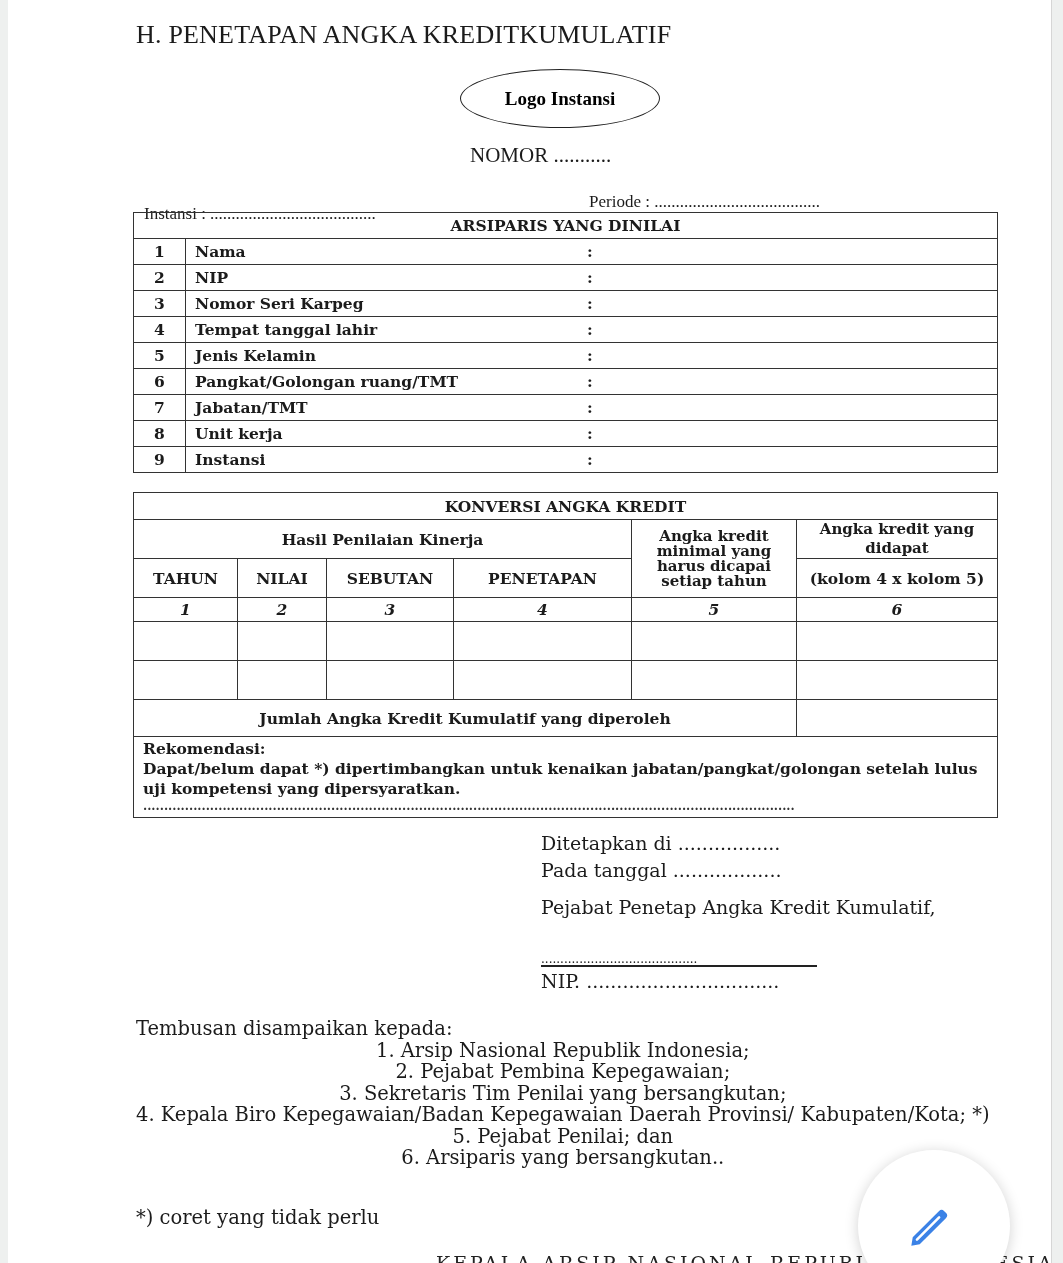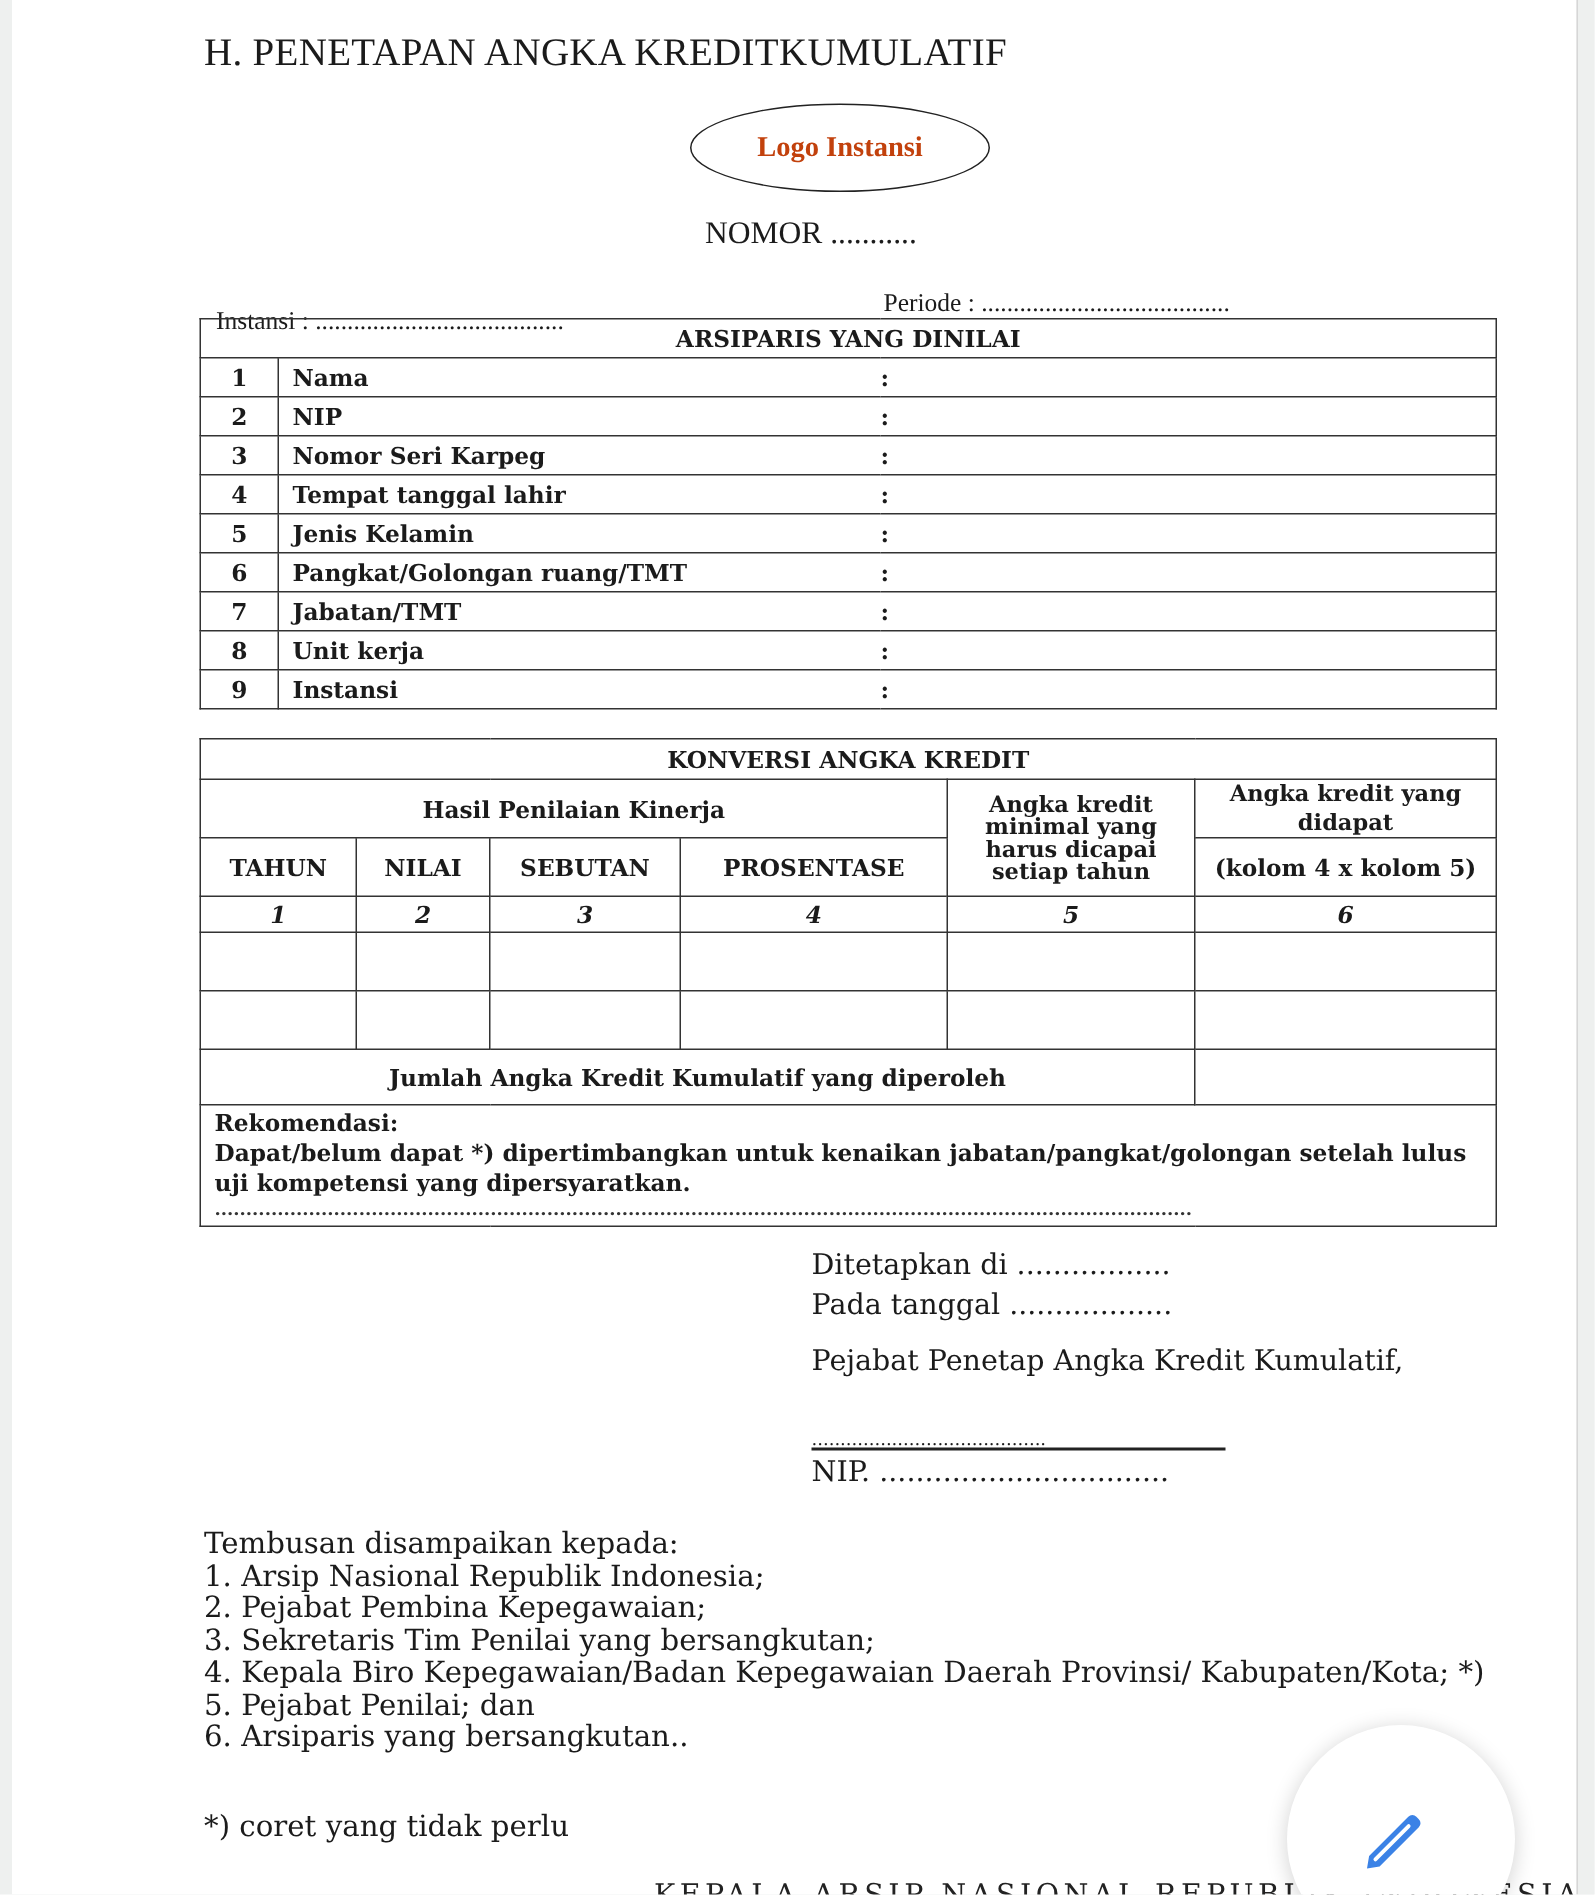--- a/index.html
+++ b/index.html
@@ -13,21 +13,21 @@
     background: #ffffff;
   }
   .section-title {
     position: absolute; left: 128px; top: 20px;
     font-family: Liberation Serif, serif; font-size: 26px; letter-spacing: 0.2px; text-align: center;
   }
   .logo-oval {
     position: absolute; left: 452px; top: 69px; width: 198px; height: 57px;
     border: 1.5px solid #222; border-radius: 50%;
     display: flex; align-items: center; justify-content: center;
-    font-family: "Liberation Serif", serif; font-weight: bold; font-size: 19px; color: #c2410c;
+    font-family: "Liberation Serif", serif; font-weight: bold; font-size: 19px; color: #000000;
   }
   .nomor {
     position: absolute; left: 462px; top: 143px;
     font-family: "Liberation Serif", serif; font-size: 21px;
   }
   .instansi-line {
     position: absolute; left: 136px; top: 192px;
     font-family: "Liberation Serif", serif; font-size: 17px; margin-top: 12px;
   }
   .periode-line {
@@ -52,21 +52,21 @@
   .t2 .empty td { height: 38px; }
   .t2 .sum td { height: 36px; }
   .t2 .rek { text-align: left; padding: 2px 8px 4px 9px; line-height: 20px; font-size: 15.5px; }
   .rek-dots { color: #333; letter-spacing: 0; font-size: 12px; line-height: 14px; }
   .sign { position: absolute; left: 533px; font-family: "DejaVu Serif", serif; font-size: 19px; }
   .sign-line {
     position: absolute; left: 533px; top: 953px; width: 276px;
     border-bottom: 2px solid #222; font-size: 12px; line-height: 12px; overflow: hidden; white-space: nowrap;
   }
   .cc { position: absolute; left: 128px; top: 1018px; font-family: "DejaVu Serif", serif; font-size: 19.5px; line-height: 21.5px; }
-  .cc .item { padding-left: 25px; text-indent: -25px; }
+  .cc .item { padding-left: 25px; text-indent: -25px; text-align: center; }
   .footnote { position: absolute; left: 128px; top: 1206px; font-family: "DejaVu Serif", serif; font-size: 19.5px; }
   .bottom-cut {
     position: absolute; left: 428px; top: 1252px; font-family: "DejaVu Serif", serif;
     font-size: 19px; letter-spacing: 3px; color: #222; white-space: nowrap;
   }
   .fab {
     position: absolute; left: 858px; top: 1150px; width: 152px; height: 152px; border-radius: 50%;
     background: #ffffff; box-shadow: 0 2px 14px rgba(0,0,0,0.18);
     display: flex; align-items: flex-start; justify-content: center;
   }
@@ -145,21 +145,21 @@
         </tr>
     <tr>
       <td colspan="4" style="height:38px">Hasil Penilaian Kinerja</td>
       <td rowspan="2" class="c5 small">Angka kredit minimal yang harus dicapai setiap tahun</td>
       <td class="small" style="line-height:19px">Angka kredit yang didapat</td>
     </tr>
     <tr>
       <td class="c1" style="height:38px">TAHUN</td>
       <td class="c2">NILAI</td>
       <td class="c3">SEBUTAN</td>
-      <td class="c4">PROSENTASE</td>
+      <td class="c4">PENETAPAN</td>
       <td>(kolom 4 x kolom 5)</td>
     </tr>
     <tr class="idx">
       <td>1</td>
       <td>2</td>
       <td>3</td>
       <td>4</td>
       <td>5</td>
       <td>6</td>
     </tr>

